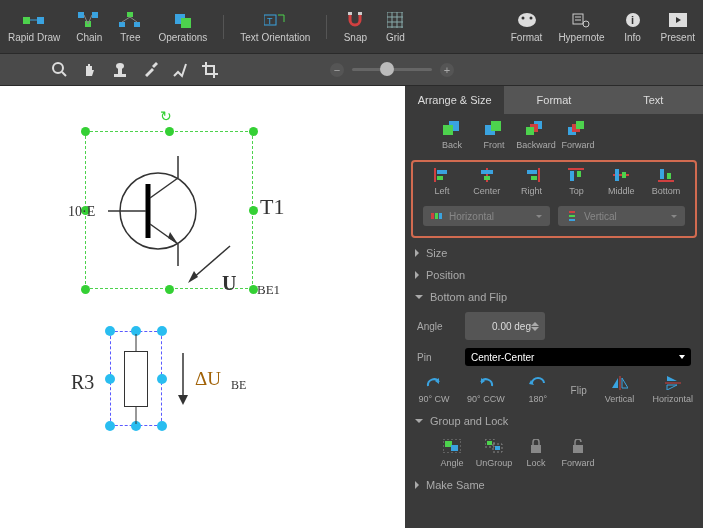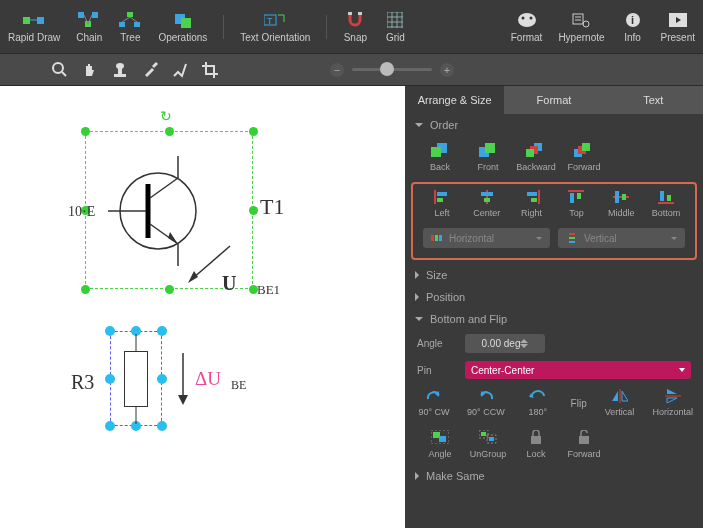--- a/index.html
+++ b/index.html
@@ -18,36 +18,36 @@
 .zoom .thumb{position:absolute;width:14px;height:14px;border-radius:50%;background:#bbb;top:-6px;left:28px}
 .main{display:flex;height:calc(100% - 86px)}
 .canvas{flex:1;background:#fff;position:relative}
 .panel{width:298px;background:#3a3a3a;overflow-y:auto}
 .tabs{display:flex;height:28px}
 .tab{flex:1;display:flex;align-items:center;justify-content:center;background:#555;cursor:pointer;font-size:11px;color:#ddd}
 .tab.active{background:#3a3a3a}
 .sec-h{display:flex;align-items:center;gap:5px;color:#aaa;cursor:pointer;padding:5px 10px}
 .sec-h::before{content:"";width:0;height:0;border-top:4px solid #aaa;border-left:4px solid transparent;border-right:4px solid transparent;margin-right:2px}
 .sec-h.closed::before{border-top:4px solid transparent;border-bottom:4px solid transparent;border-left:4px solid #aaa;border-right:0}
-.btnrow{display:flex;gap:6px;padding:6px 14px;flex-wrap:wrap}
+.btnrow{display:flex;padding:6px 26px;flex-wrap:wrap}
 .btn{display:flex;flex-direction:column;align-items:center;gap:4px;min-width:42px;cursor:pointer}
 .btn .bi{width:20px;height:16px;display:flex;align-items:center;justify-content:center}
 .btn span{font-size:9px;color:#aaa}
 .align-box{border:2px solid #d26b50;border-radius:4px;margin:4px 6px;padding-bottom:6px}
 .dist-dd{display:flex;gap:8px;padding:4px 10px}
 .dd{flex:1;background:#555;height:20px;border-radius:3px;display:flex;align-items:center;padding:0 8px;color:#888;font-size:10px;justify-content:space-between;cursor:pointer}
 .dd::after{content:"";width:0;height:0;border-top:3px solid #888;border-left:3px solid transparent;border-right:3px solid transparent}
 .row{display:flex;align-items:center;gap:8px;padding:4px 12px}
 .row label{width:40px;color:#aaa;font-size:10px}
-.num-in{background:#555;height:19px;border-radius:3px;padding:8px 6px;color:#ddd;font-size:10px;display:flex;align-items:center;flex:0 0 80px;justify-content:center}
+.num-in{background:#555;height:28px;border-radius:3px;padding:8px 6px;color:#ddd;font-size:10px;display:flex;align-items:center;flex:0 0 80px;justify-content:flex-end}
 .spin{display:flex;flex-direction:column;gap:1px}
 .spin div{width:0;height:0;border-left:4px solid transparent;border-right:4px solid transparent}
 .spin .up{border-bottom:4px solid #aaa}
 .spin .dn{border-top:4px solid #aaa}
-.sel{background:#be185d;height:18px;border-radius:3px;padding:0 6px;color:#fff;font-size:10px;display:flex;align-items:center;flex:1;justify-content:space-between;cursor:pointer}
+.sel{background:#000000;height:18px;border-radius:3px;padding:0 6px;color:#fff;font-size:10px;display:flex;align-items:center;flex:1;justify-content:space-between;cursor:pointer}
 .sel::after{content:"";width:0;height:0;border-top:4px solid #fff;border-left:3px solid transparent;border-right:3px solid transparent}
 .btnrow6{display:flex;gap:2px;padding:6px 10px;justify-content:space-between}
 .btn6{display:flex;flex-direction:column;align-items:center;gap:4px;cursor:pointer;min-width:38px}
 .btn6 span{font-size:9px;color:#aaa}
 .flip-lbl{color:#aaa;font-size:10px;align-self:center}
 svg{display:block}
 
 
 .grn-sel{position:absolute;left:85px;top:45px;width:168px;height:158px;border:1.5px dashed #4dd24d}
 .grn-h{position:absolute;width:9px;height:9px;background:#34d034;border-radius:50%}
@@ -55,21 +55,21 @@
 .trans{position:absolute;left:108px;top:70px}
 .lbl-10E{position:absolute;left:68px;top:118px;font-size:14px;color:#333;font-family:serif}
 .lbl-T1{position:absolute;left:260px;top:108px;font-size:22px;color:#333;font-family:serif}
 .lbl-U{position:absolute;left:222px;top:186px;font-size:20px;color:#333;font-family:serif;font-weight:bold}
 .lbl-BE1{position:absolute;left:257px;top:196px;font-size:13px;color:#333;font-family:serif}
 .arrow1{position:absolute;left:180px;top:155px}
 .blu-sel{position:absolute;left:110px;top:245px;width:52px;height:95px;border:1.5px dashed #5a5aff}
 .blu-h{position:absolute;width:10px;height:10px;background:#29bdf0;border-radius:50%}
 .resistor{position:absolute;left:124px;top:265px;width:24px;height:56px;border:1px solid #333;background:#fff}
 .lbl-R3{position:absolute;left:71px;top:285px;font-size:20px;color:#333;font-family:serif}
-.lbl-DU{position:absolute;left:195px;top:282px;font-size:19px;color:#ec4899;font-family:serif}
+.lbl-DU{position:absolute;left:195px;top:282px;font-size:19px;color:#a16207;font-family:serif}
 .lbl-BE2{position:absolute;left:231px;top:292px;font-size:12px;color:#333;font-family:serif}
 .arrow2{position:absolute;left:173px;top:265px}
 </style>
 </head>
 <body>
 
 <div class="topbar">
   <div class="tb-item">
     <div class="ic">
         <svg width="22" height="14">
@@ -286,23 +286,20 @@
     <div class="lbl-BE2">BE</div>
   </div>
 
   <div class="panel">
     <div class="tabs">
       <div class="tab active">Arrange &amp; Size</div>
       <div class="tab">Format</div>
       <div class="tab">Text</div>
     </div>
 
-    <div class="sec-h">
-        <span>Order</span>
-      </div>
     <div class="btnrow">
       <div class="btn">
           <div class="bi">
             <svg width="18" height="14">
               <rect x="6" y="0" width="10" height="10" fill="#3aa3e0"></rect>
               <rect x="0" y="4" width="10" height="10" fill="#4dd24d"></rect>
             </svg>
           </div>
           <span>Back</span>
         </div>
@@ -472,20 +469,23 @@
       <div class="btn6">
           <svg width="16" height="14">
             <line x1="0" y1="7" x2="16" y2="7" stroke="#d04040"></line>
             <path d="M2,0 L12,5 L2,5 Z" fill="#3aa3e0"></path>
             <path d="M2,9 L12,9 L2,14 Z" fill="none" stroke="#3aa3e0"></path>
           </svg>
           <span>Horizontal</span>
         </div>
     </div>
 
+    <div class="sec-h">
+        <span>Group and Lock</span>
+      </div>
     <div class="btnrow">
       <div class="btn">
           <div class="bi">
             <svg width="18" height="14">
               <rect x="0" y="0" width="18" height="14" fill="none" stroke="#888" stroke-dasharray="2"></rect>
               <rect x="2" y="2" width="7" height="6" fill="#4dd24d"></rect>
               <rect x="8" y="6" width="7" height="6" fill="#3aa3e0"></rect>
             </svg>
           </div>
           <span>Angle</span>

